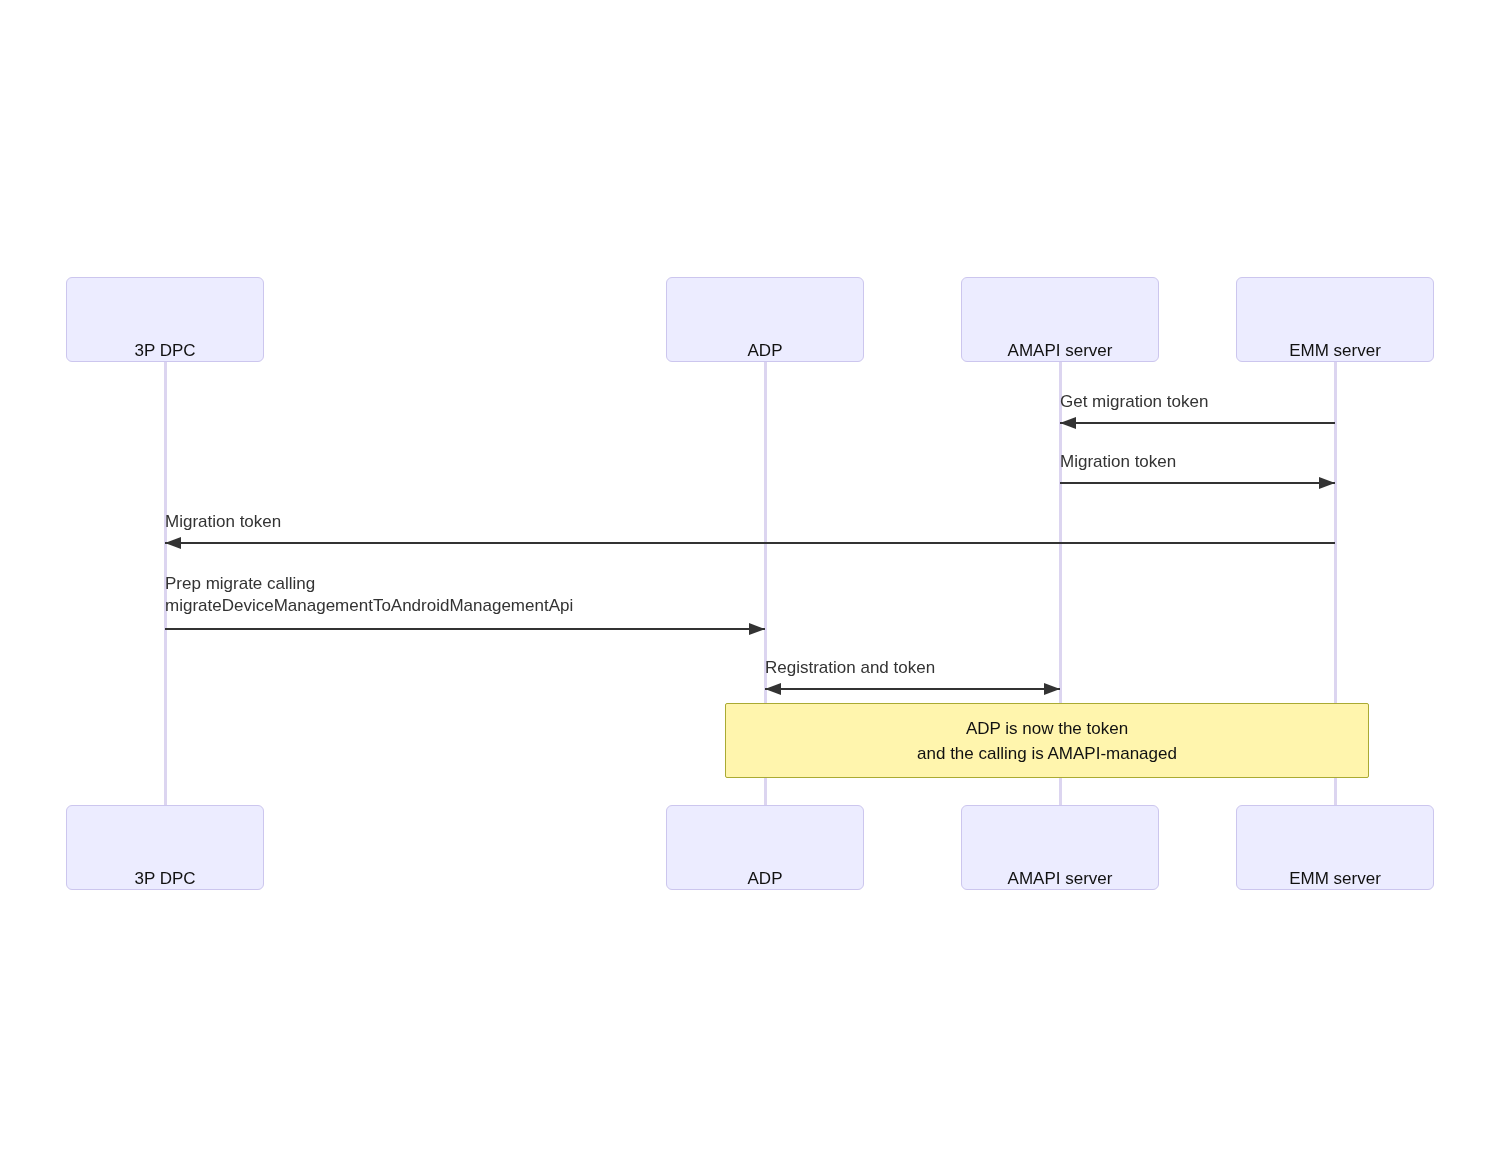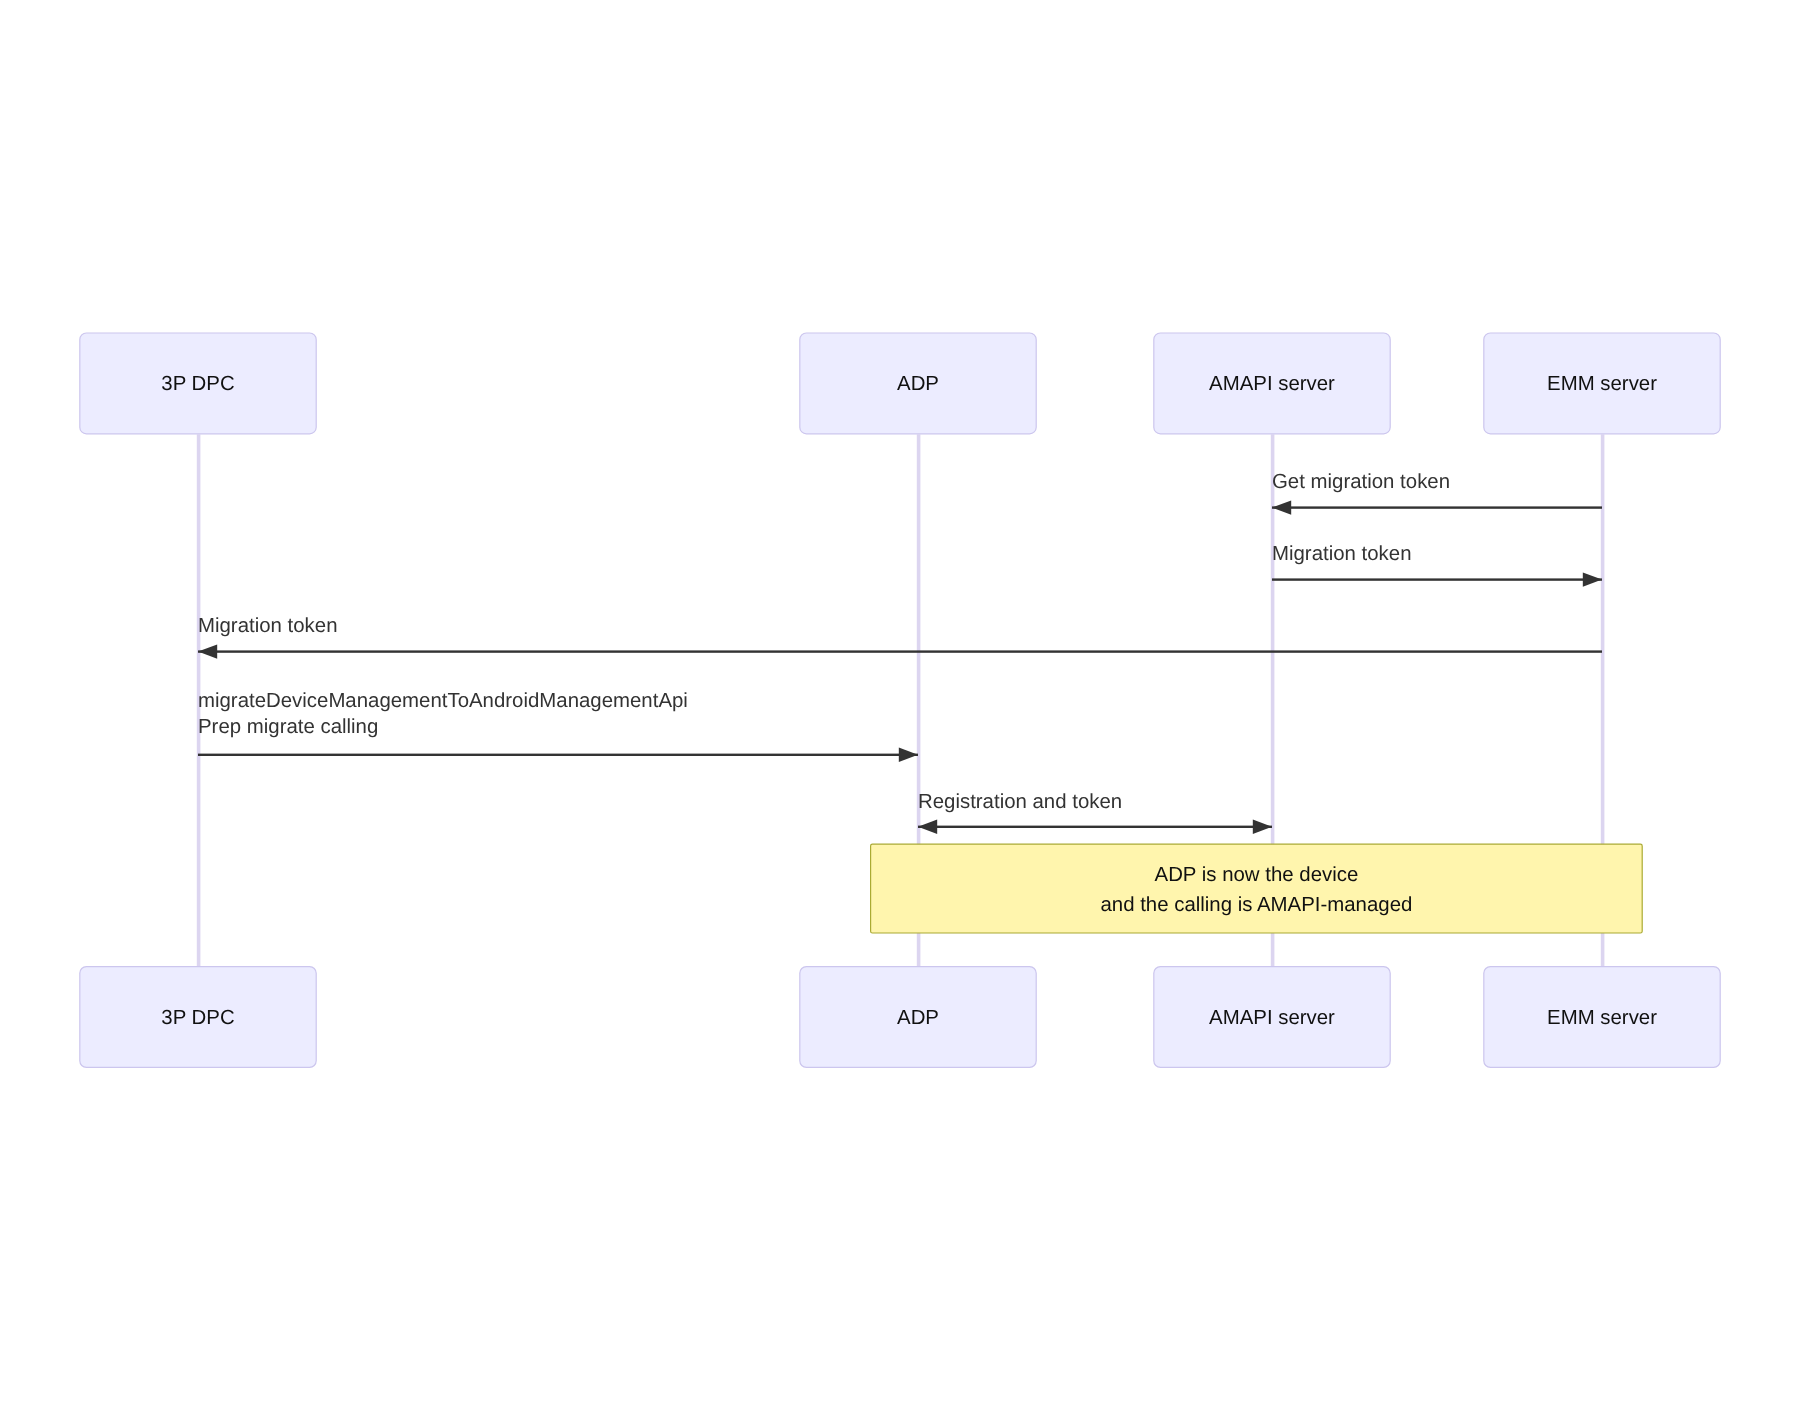--- a/index.html
+++ b/index.html
@@ -13,21 +13,21 @@
   }
   .actor-box {
     position: absolute;
     width: 198px;
     height: 85px;
     background: var(--actor-fill, #ECECFF);
     border: 1px solid var(--actor-border, #CCC6EE);
     border-radius: 6px;
     box-sizing: border-box;
     display: flex;
-    align-items: center;
+    align-items: flex-end;
     justify-content: center;
   }
   .actor-label {
     font-size: 17px;
     color: var(--actor-text, #111111);
     white-space: nowrap;
   }
   .lifeline {
     position: absolute;
     top: 362px;
@@ -121,36 +121,36 @@
   </div>
 
   <div>
     <div class="msg-label" style="left:165px; top:511px; width:1170px">Migration token</div>
     <div class="msg-line" style="left:165px; top:542px; width:1170px"></div>
     <div class="arrow-left" style="left:165px; top:537px"></div>
   </div>
 
   <div>
     <div class="msg-label" style="left:165px; top:573px; width:600px">
+      <div>Prep migrate calling</div>
       <div>migrateDeviceManagementToAndroidManagementApi</div>
-      <div>Prep migrate calling</div>
     </div>
     <div class="msg-line" style="left:165px; top:628px; width:600px"></div>
     <div class="arrow-right" style="left:749px; top:623px"></div>
   </div>
 
   <div>
     <div class="msg-label" style="left:765px; top:657px; width:295px">Registration and token</div>
     <div class="msg-line" style="left:765px; top:688px; width:295px"></div>
     <div class="arrow-left" style="left:765px; top:683px"></div>
     <div class="arrow-right" style="left:1044px; top:683px"></div>
   </div>
 
   <div class="note-box">
-    <div class="note-line">ADP is now the device</div>
+    <div class="note-line">ADP is now the token</div>
     <div class="note-line">and the calling is AMAPI-managed</div>
   </div>
 
   <div class="actor-box" style="left:66px; top:805px">
     <span class="actor-label">3P DPC</span>
   </div>
   <div class="actor-box" style="left:666px; top:805px">
     <span class="actor-label">ADP</span>
   </div>
   <div class="actor-box" style="left:961px; top:805px">

